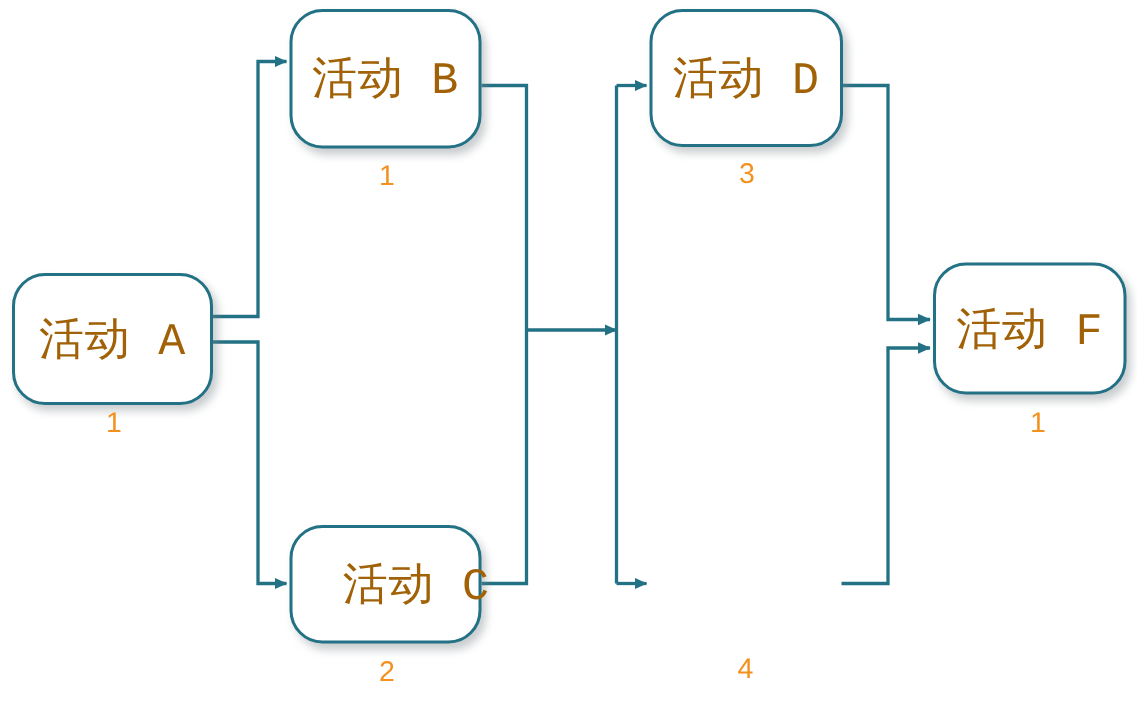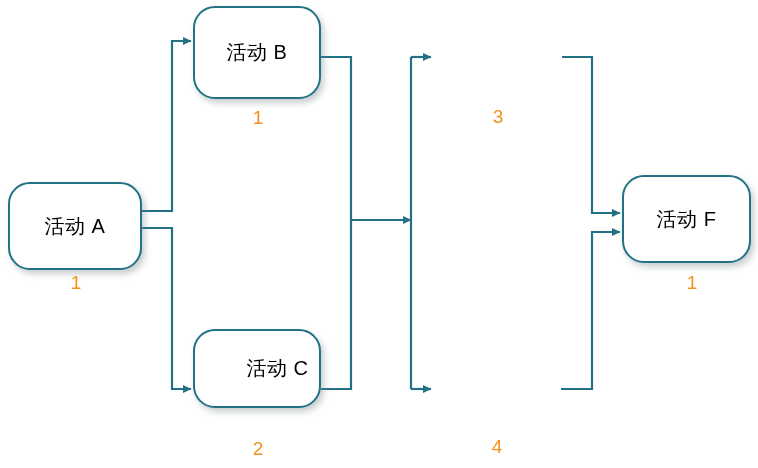--- a/index.html
+++ b/index.html
@@ -29,25 +29,25 @@
     box-sizing: border-box;
     border: 2.2px solid #237185;
     border-radius: 22px;
     background: #ffffff;
     display: flex;
     align-items: center;
     justify-content: center;
     box-shadow: 3px 4px 6px rgba(120,130,135,0.40);
   }
   .node-label {
-    color: #000000;
-    font-size: 20px;
+    color: #a16207;
+    font-size: 30px;
     letter-spacing: 0.5px;
     white-space: nowrap;
-    font-family: Liberation Sans, sans-serif;
+    font-family: Liberation Mono, monospace;
   }
   .duration {
     position: absolute;
     color: #f4911e;
     font-size: 19px;
     text-align: center;
     width: 40px;
     font-family: "Liberation Sans", sans-serif;
   }
 </style>
@@ -87,24 +87,27 @@
   </svg>
 
   <div class="node" style="left:8px; top:182px; width:134px; height:88px;">
     <span class="node-label">活动 A</span>
   </div>
 
   <div class="node" style="left:193px; top:6px; width:128px; height:93px;">
     <span class="node-label">活动 B</span>
   </div>
 
-  <div class="node" style="left:193px; top:329px; width:128px; height:79px;padding-left:41px;">
+  <div class="node" style="left:193px; top:350px; width:128px; height:79px;padding-left:41px;">
     <span class="node-label">活动 C</span>
   </div>
 
+  <div class="node" style="left:433px; top:6px; width:129px; height:92px;">
+    <span class="node-label">活动 D</span>
+  </div>
 
 
   <div class="node" style="left:622px; top:175px; width:129px; height:88px;justify-content:center;">
     <span class="node-label">活动 F</span>
   </div>
 
   <div class="duration" style="left:56px; top:272px;">1</div>
   <div class="duration" style="left:238px; top:107px;">1</div>
   <div class="duration" style="left:238px; top:438px;">2</div>
   <div class="duration" style="left:478px; top:106px;">3</div>

